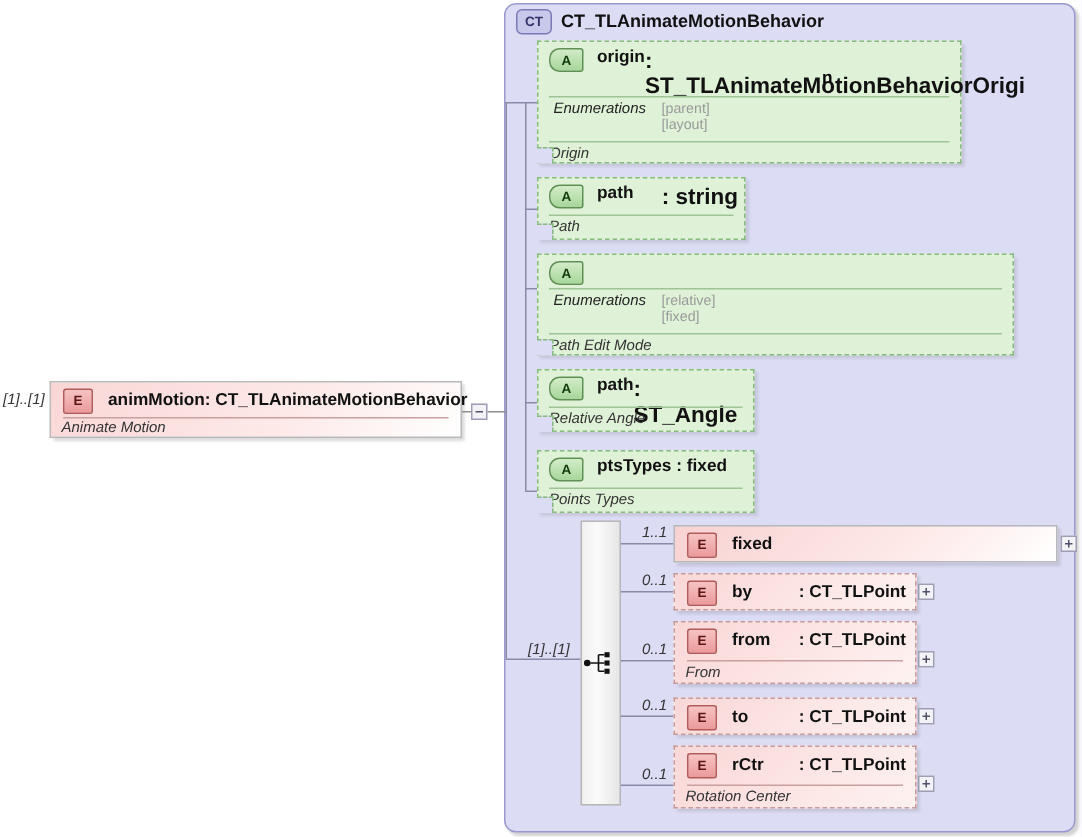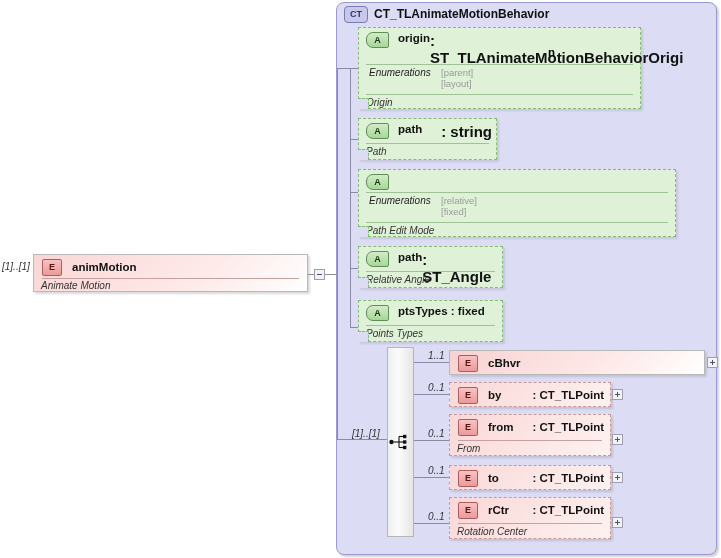--- a/index.html
+++ b/index.html
@@ -127,20 +127,21 @@
     <span class="ct-badge">CT</span>
     <span class="ct-title">CT_TLAnimateMotionBehavior</span>
   </div>
 
   <div class="occur" style="left:2px;top:261px;">[1]..[1]</div>
 
   <div class="root-elem">
     <div class="elem-title">
       <span class="e-badge">E</span>
       <span class="e-name">animMotion</span>
+      <span class="e-type">: CT_TLAnimateMotionBehavior</span>
     </div>
     <div class="psep" style="top:23px;"></div>
     <div class="doc" style="top:25px;">Animate Motion</div>
   </div>
 
   <div class="ln lnh lng" style="left:308px;top:274px;width:6px;"></div>
   <div class="pmbox" style="left:314px;top:269px;"></div>
   <div class="ln lnh lng" style="left:325px;top:274px;width:12px;"></div>
 
   <div class="ln lnv" style="left:337px;top:68px;height:207px;"></div>
@@ -239,21 +240,21 @@
       <rect x="14" y="6.3" width="3.4" height="3.4" fill="#111"></rect>
       <rect x="14" y="11.8" width="3.4" height="3.4" fill="#111"></rect>
     </svg>
   </div>
 
   <div class="ln lnh" style="left:414px;top:362px;width:35px;"></div>
   <div class="occur" style="left:428px;top:350px;">1..1</div>
   <div class="elem solid" style="left:449px;top:350px;width:256px;height:25px;">
     <div class="elem-title">
       <span class="e-badge">E</span>
-      <span class="e-name">cBhvr</span>
+      <span class="e-name">fixed</span>
     </div>
   </div>
   <div class="pmbox plus" style="left:707px;top:357px;"></div>
 
   <div class="ln lnh" style="left:414px;top:394px;width:35px;"></div>
   <div class="occur" style="left:428px;top:382px;">0..1</div>
   <div class="elem dashed" style="left:449px;top:382px;width:162px;height:25px;">
     <div class="elem-title">
       <span class="e-badge">E</span>
       <span class="e-name">by</span>

